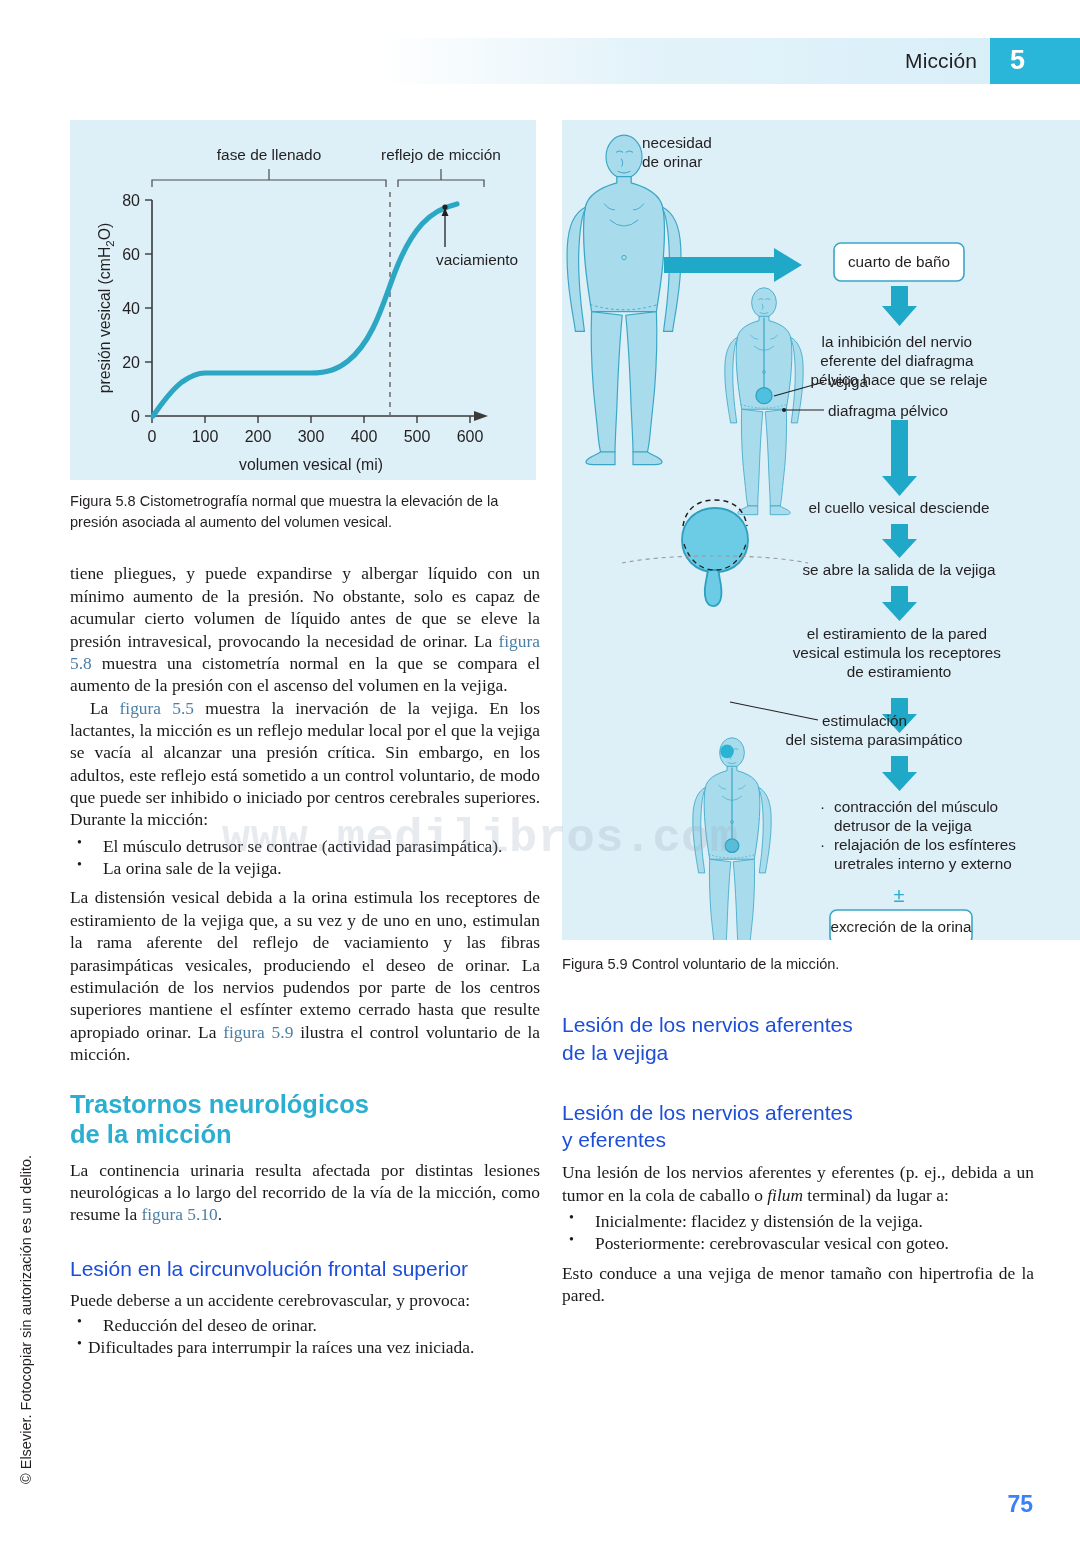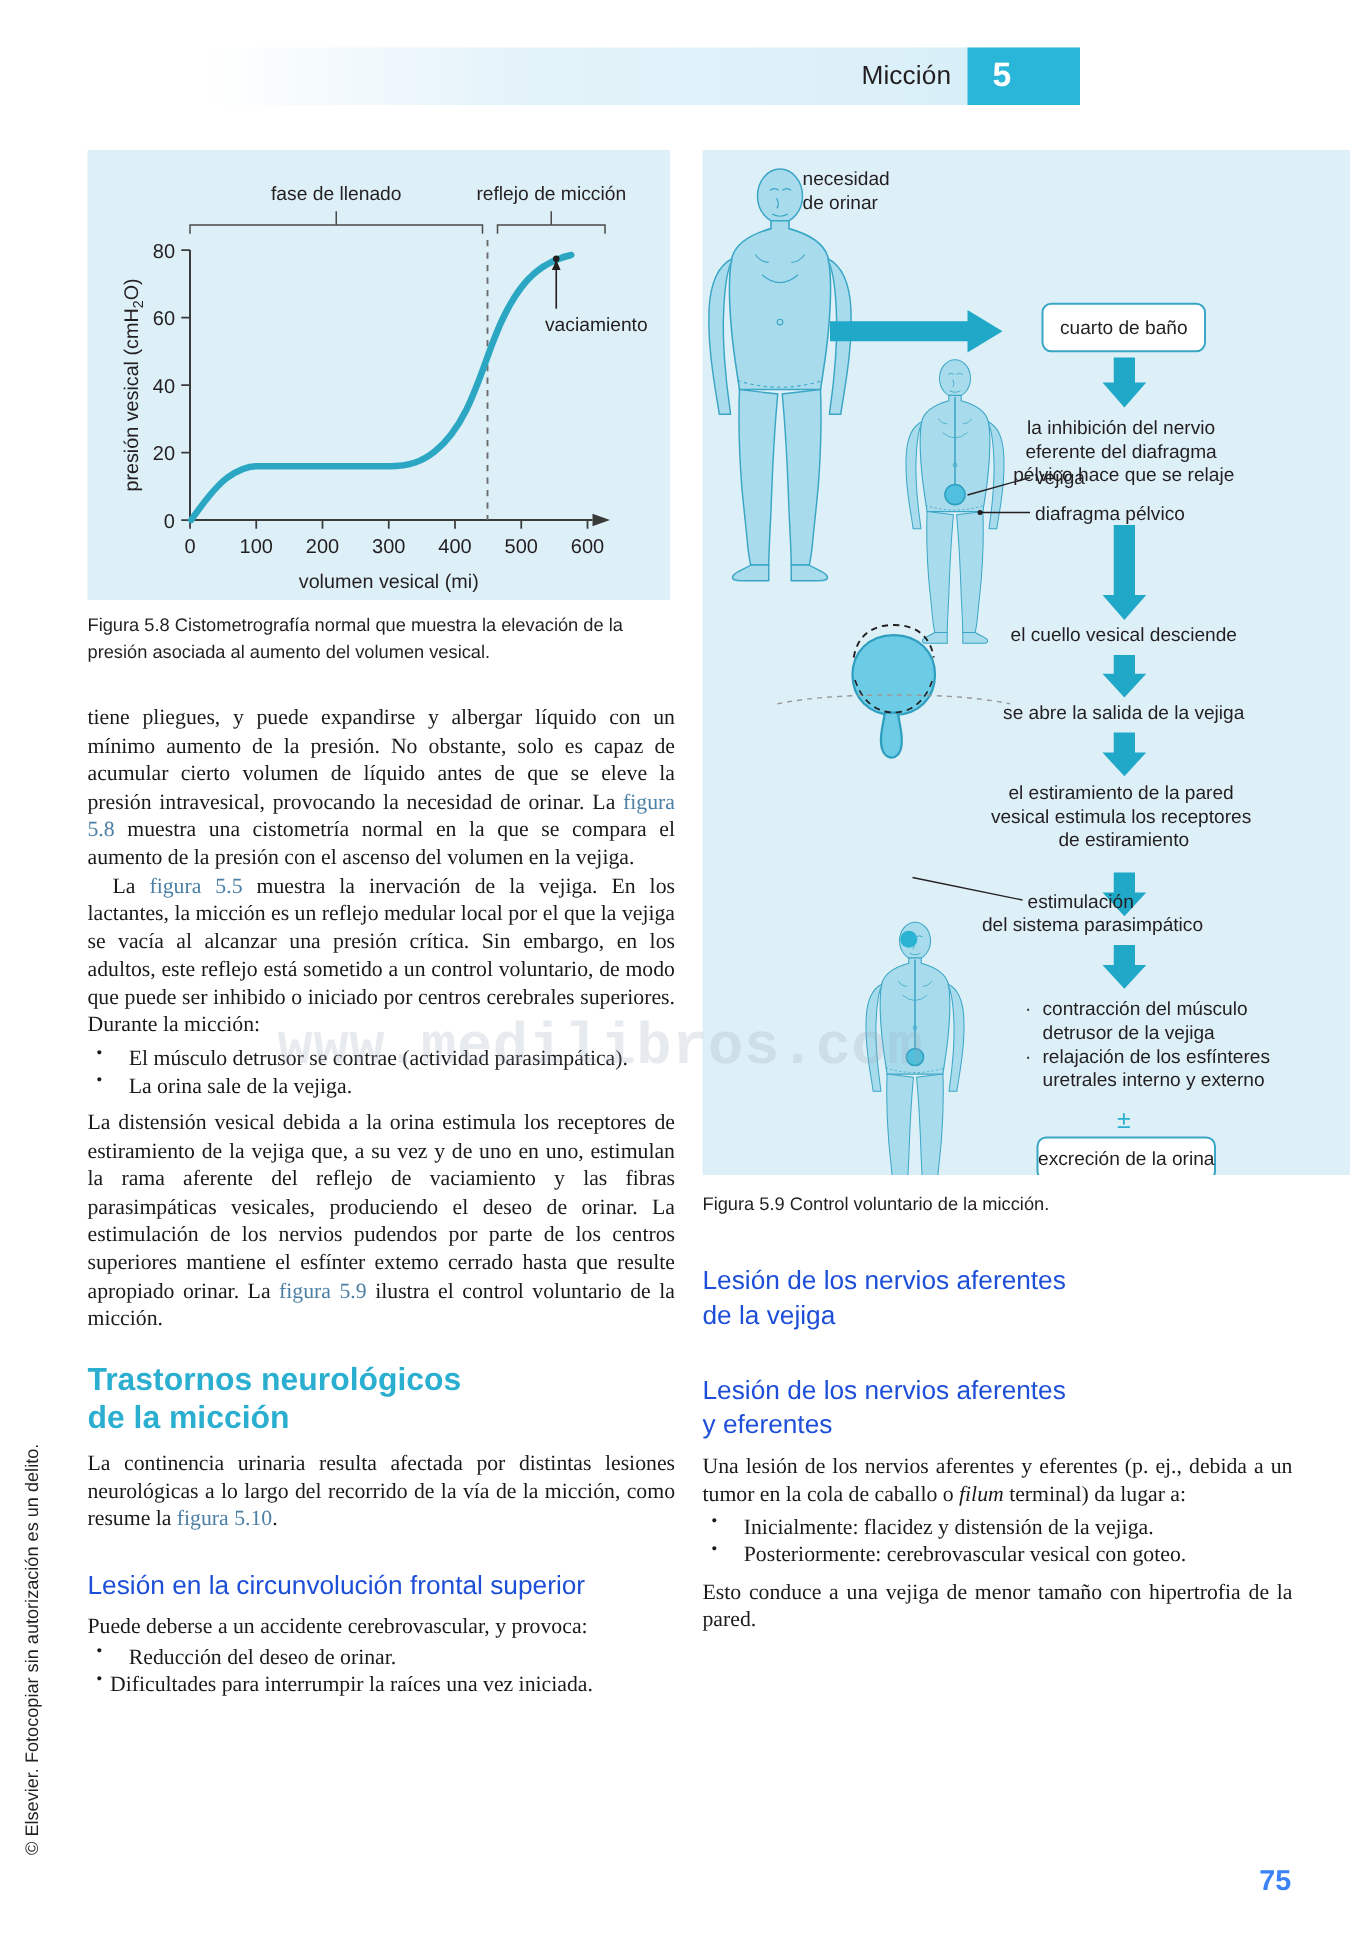--- a/index.html
+++ b/index.html
@@ -13,21 +13,21 @@
     position: relative;
     font-family: "Liberation Serif", serif;
     overflow: hidden;
   }
 
   
   #header {
     position: absolute;
     top: 38px;
     left: 0;
-    width: 864px;
+    width: 1080px;
     height: 46px;
   }
   #header-band {
     position: absolute;
     right: 0;
     top: 0;
     height: 46px;
     width: 700px;
     background: linear-gradient(to right, #ffffff 0%, #e4f3fa 35%, #d6eef8 100%);
   }

